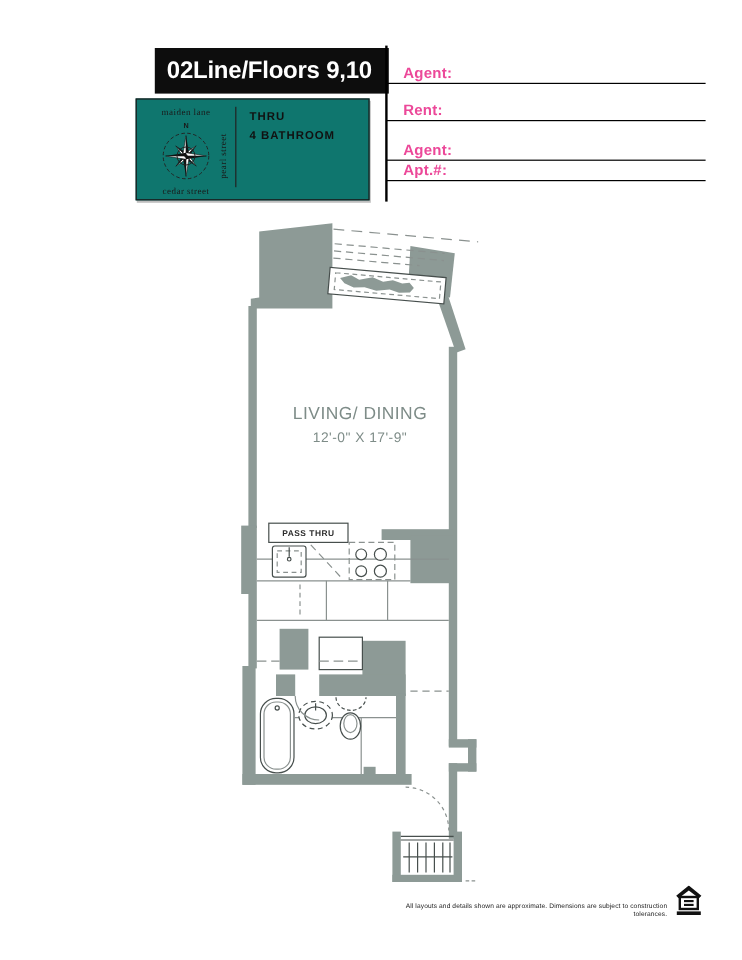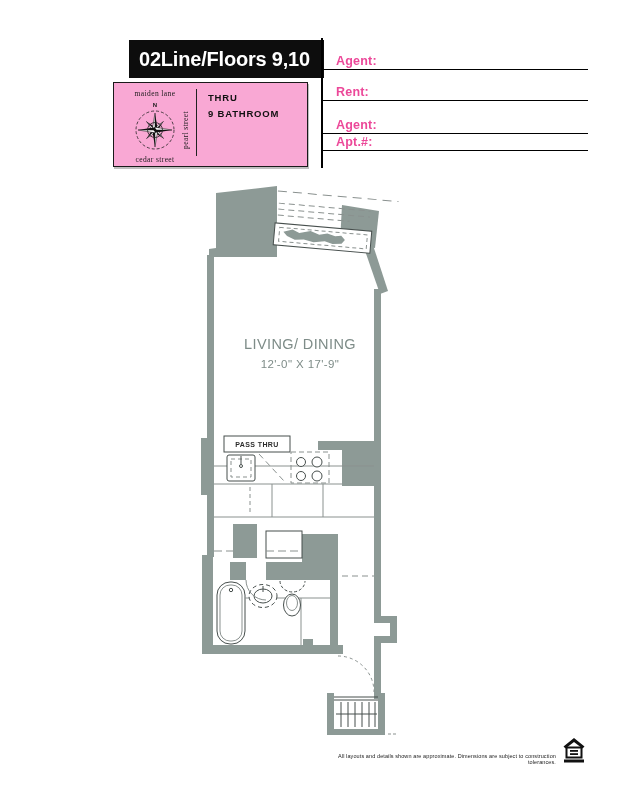--- a/index.html
+++ b/index.html
@@ -17,21 +17,21 @@
   .logo-name{font-family:"Liberation Serif",serif;font-weight:bold;font-size:11px;line-height:12px;
         color:#0a0a0a;text-align:center;margin-top:2px;letter-spacing:0.3px;}
 
   
   .title-bar{position:absolute;left:113px;top:40px;width:195px;height:38px;background:#0d0d0d;
         display:flex;align-items:center;margin-left:16px;}
   .title-bar span{color:#fff;font-weight:bold;font-size:20px;letter-spacing:-0.2px;padding-left:10px;}
 
   
   .info-box{position:absolute;left:113px;top:82px;width:195px;height:85px;border:1px solid #1a1a1a;
-        box-sizing:border-box;background:#f9a8d4;box-shadow:1px 2px 0 rgba(0,0,0,0.25);}
+        box-sizing:border-box;background:#0f766e;box-shadow:1px 2px 0 rgba(0,0,0,0.25);}
   .compass{position:absolute;left:0;top:2px;width:82px;height:80px;}
   .compass .street{font-family:"Liberation Serif",serif;font-size:7.5px;fill:#1a1a1a;text-anchor:middle;letter-spacing:0.4px;}
   .compass .north{font-size:6px;fill:#1a1a1a;text-anchor:middle;font-weight:bold;}
   .dashc{fill:none;stroke:#222;stroke-width:0.8;stroke-dasharray:3 2;}
   .solc{fill:none;stroke:#222;stroke-width:0.8;}
   .info-divider{position:absolute;left:82px;top:6px;height:67px;width:1px;background:#222;}
   .unit-type,.unit-bath{position:absolute;left:94px;font-size:9.5px;font-weight:bold;color:#111;letter-spacing:0.8px;}
   .unit-type{top:9px;}
   .unit-bath{top:25px;}
 
@@ -99,21 +99,21 @@
           </g>
         </g>
         <circle r="7.5" class="solc"></circle>
         <circle r="1.4" fill="#111"></circle>
       </g>
       <text class="street" x="41" y="77">cedar street</text>
       <text class="street" x="74" y="45" transform="rotate(-90 74 45)">pearl street</text>
     </svg>
     <div class="info-divider"></div>
     <div class="unit-type">THRU</div>
-    <div class="unit-bath">9 BATHROOM</div>
+    <div class="unit-bath">4 BATHROOM</div>
   </div>
 
   <div>
     <div class="vbar"></div>
     <div class="field" style="top:51px">
       <span class="flabel">Agent:</span>
       </div>
     <div class="field" style="top:82px">
       <span class="flabel">Rent:</span>
       </div>

